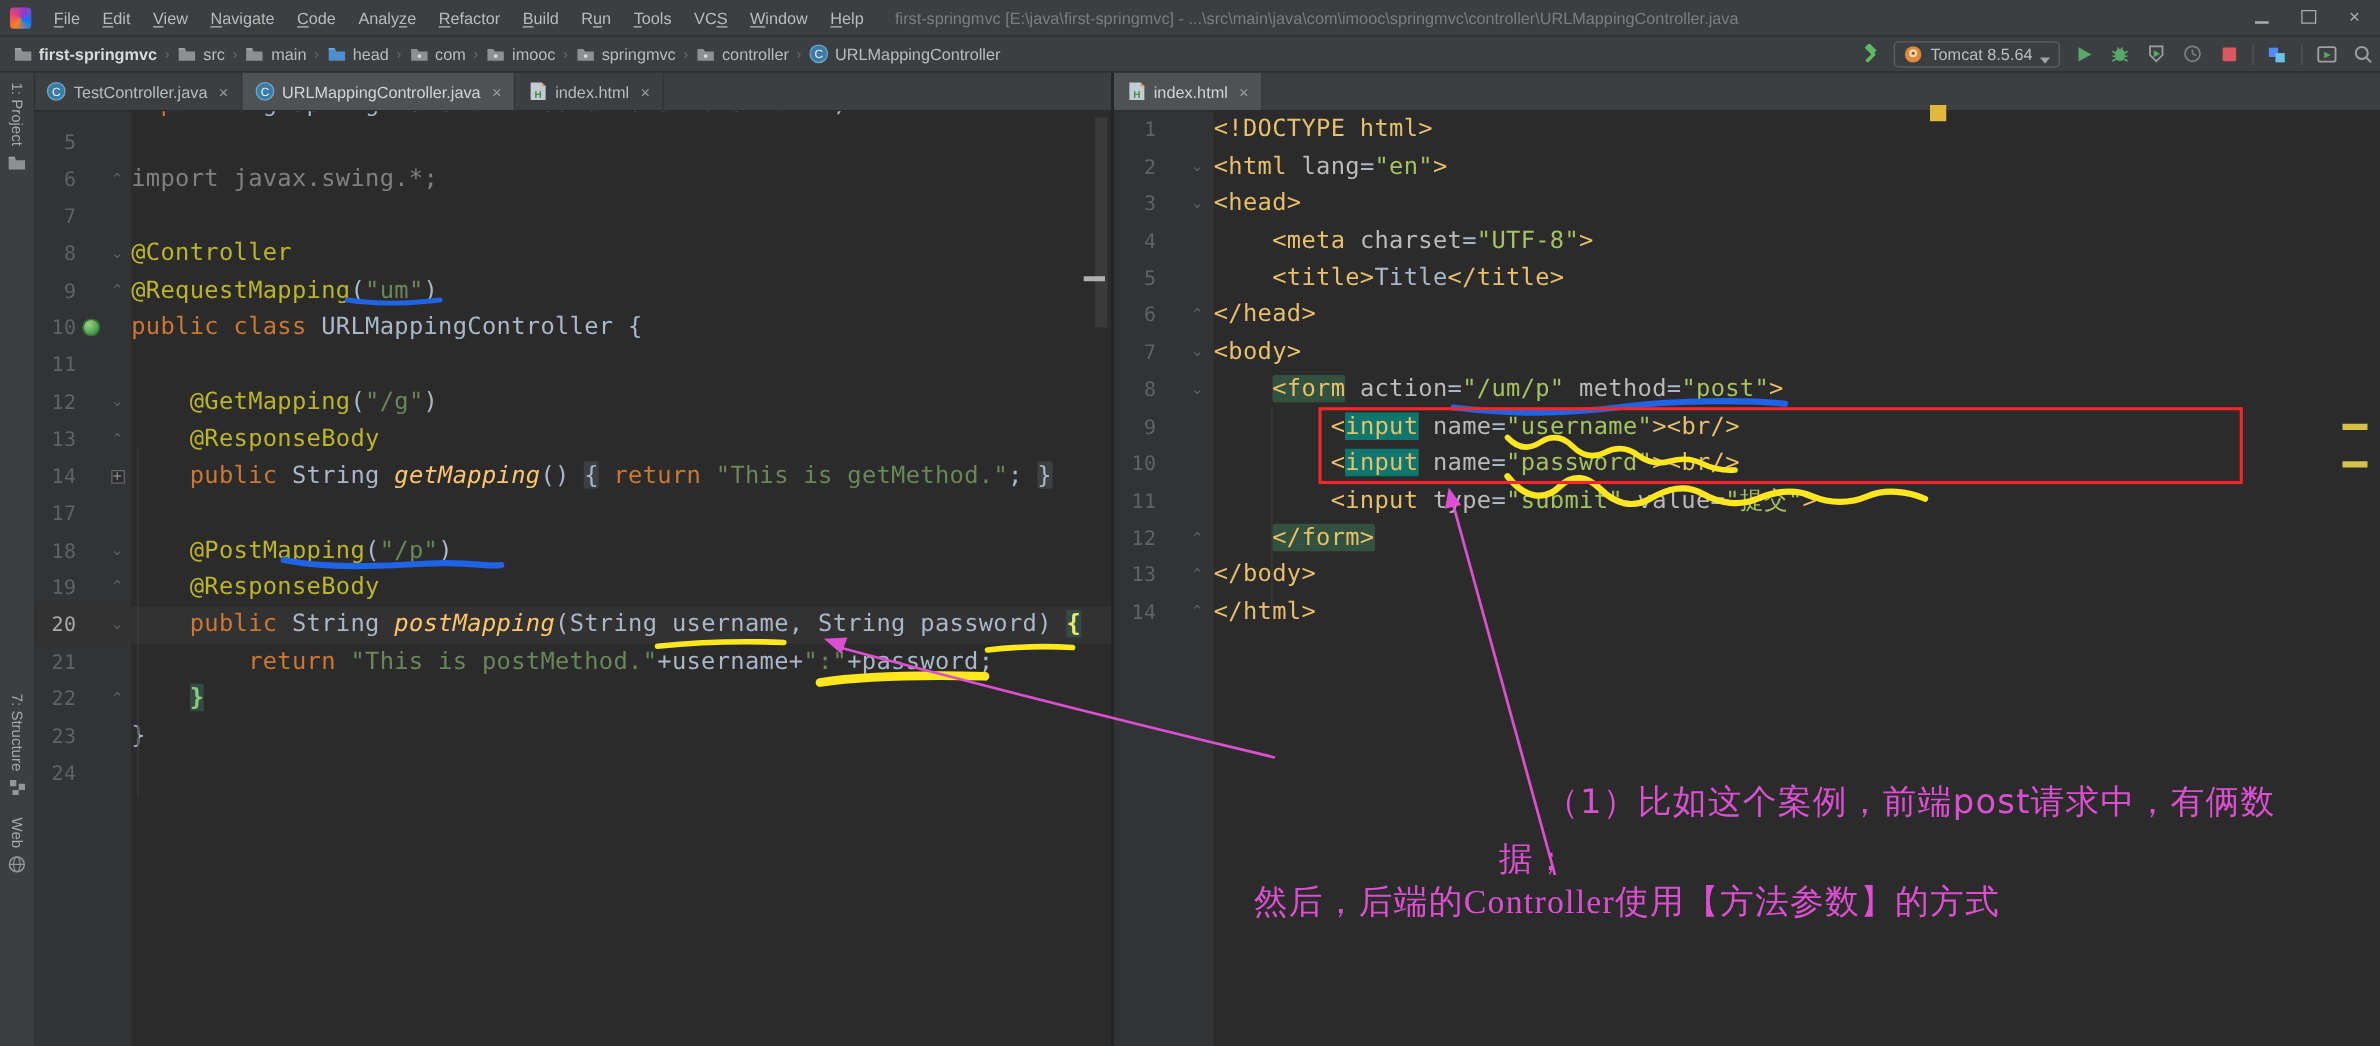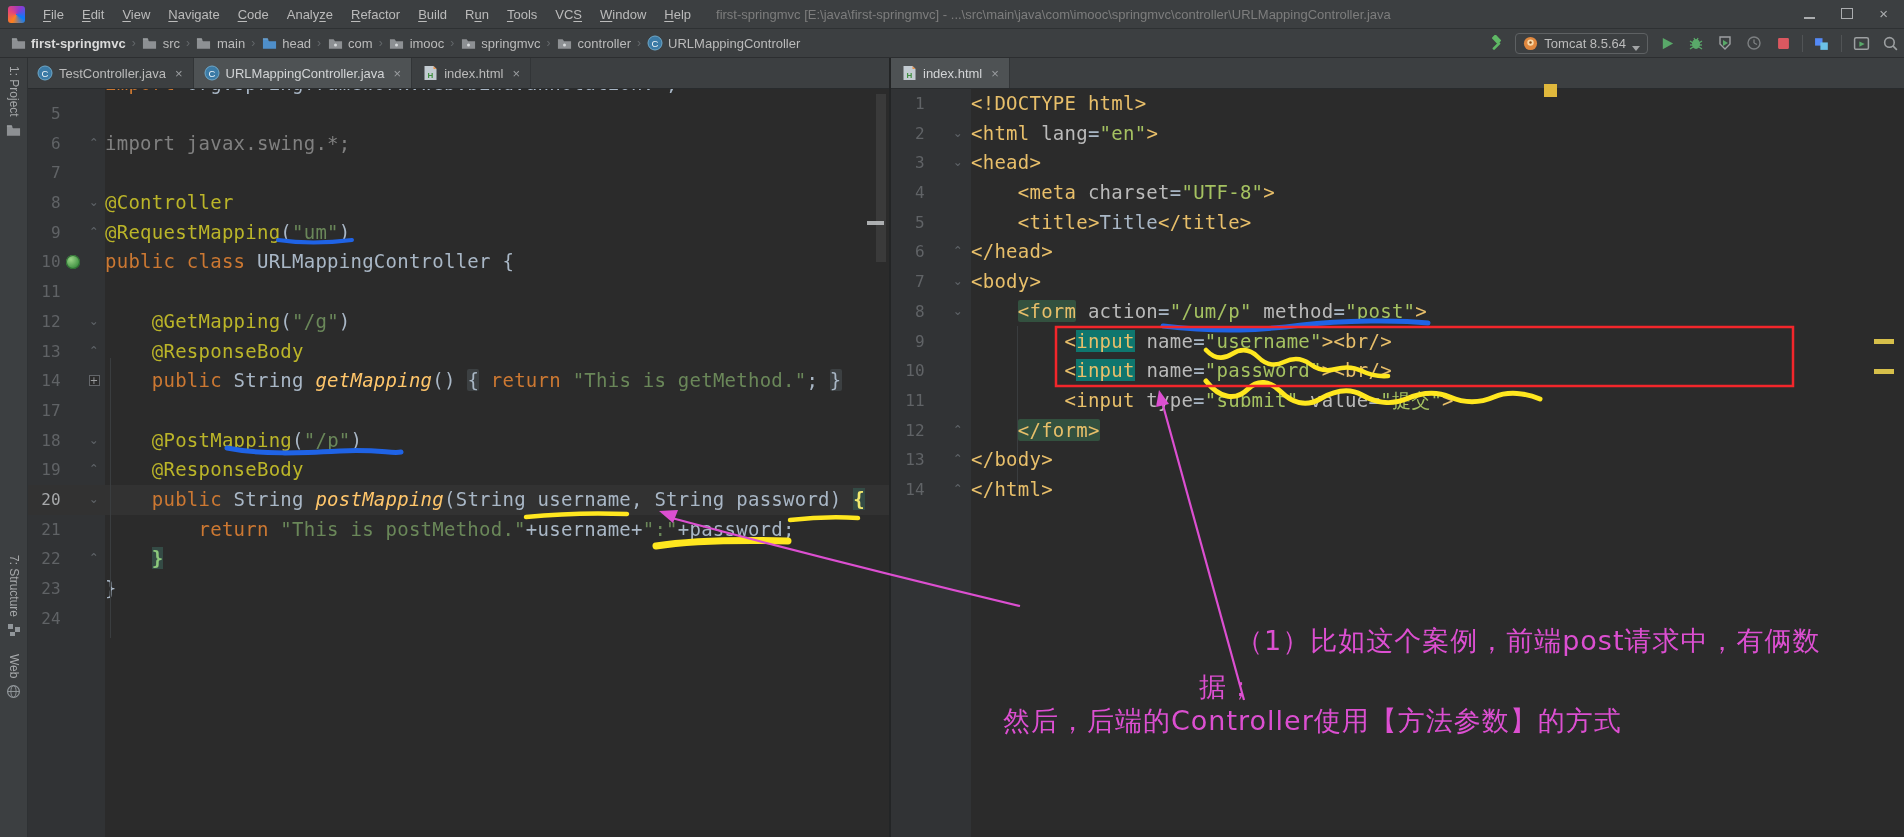--- a/index.html
+++ b/index.html
@@ -374,21 +374,21 @@
           <span class="tab-close">×</span>
         </div>
       </div>
     <div class="gutterbg" style="width:80px;"></div>
     <div class="codearea ed-right" id="code-right"><div class="row"><span class="gut"><span class="num">1</span><span class="gicon"></span><span class="gfold"></span></span><span class="code"><span class="tk-tag">&lt;!DOCTYPE html&gt;</span></span></div><div class="row"><span class="gut"><span class="num">2</span><span class="gicon"></span><span class="gfold">⌄</span></span><span class="code"><span class="tk-tag">&lt;html </span><span class="tk-attr">lang</span><span class="tk-txt">=</span><span class="tk-val">"en"</span><span class="tk-tag">&gt;</span></span></div><div class="row"><span class="gut"><span class="num">3</span><span class="gicon"></span><span class="gfold">⌄</span></span><span class="code"><span class="tk-tag">&lt;head&gt;</span></span></div><div class="row"><span class="gut"><span class="num">4</span><span class="gicon"></span><span class="gfold"></span></span><span class="code"><span class="tk-txt">    </span><span class="tk-tag">&lt;meta </span><span class="tk-attr">charset</span><span class="tk-txt">=</span><span class="tk-val">"UTF-8"</span><span class="tk-tag">&gt;</span></span></div><div class="row"><span class="gut"><span class="num">5</span><span class="gicon"></span><span class="gfold"></span></span><span class="code"><span class="tk-txt">    </span><span class="tk-tag">&lt;title&gt;</span><span class="tk-txt">Title</span><span class="tk-tag">&lt;/title&gt;</span></span></div><div class="row"><span class="gut"><span class="num">6</span><span class="gicon"></span><span class="gfold">⌃</span></span><span class="code"><span class="tk-tag">&lt;/head&gt;</span></span></div><div class="row"><span class="gut"><span class="num">7</span><span class="gicon"></span><span class="gfold">⌄</span></span><span class="code"><span class="tk-tag">&lt;body&gt;</span></span></div><div class="row"><span class="gut"><span class="num">8</span><span class="gicon"></span><span class="gfold">⌄</span></span><span class="code"><span class="tk-txt">    </span><span class="tk-tag tk-hlf">&lt;form</span><span class="tk-txt"> </span><span class="tk-attr">action</span><span class="tk-txt">=</span><span class="tk-val">"/um/p"</span><span class="tk-txt"> </span><span class="tk-attr">method</span><span class="tk-txt">=</span><span class="tk-val">"post"</span><span class="tk-tag">&gt;</span></span></div><div class="row"><span class="gut"><span class="num">9</span><span class="gicon"></span><span class="gfold"></span></span><span class="code"><span class="tk-txt">        </span><span class="tk-tag">&lt;</span><span class="tk-tag tk-hli">input</span><span class="tk-txt"> </span><span class="tk-attr">name</span><span class="tk-txt">=</span><span class="tk-val">"username"</span><span class="tk-tag">&gt;&lt;br/&gt;</span></span></div><div class="row"><span class="gut"><span class="num">10</span><span class="gicon"></span><span class="gfold"></span></span><span class="code"><span class="tk-txt">        </span><span class="tk-tag">&lt;</span><span class="tk-tag tk-hli">input</span><span class="tk-txt"> </span><span class="tk-attr">name</span><span class="tk-txt">=</span><span class="tk-val">"password"</span><span class="tk-tag">&gt;&lt;br/&gt;</span></span></div><div class="row"><span class="gut"><span class="num">11</span><span class="gicon"></span><span class="gfold"></span></span><span class="code"><span class="tk-txt">        </span><span class="tk-tag">&lt;input </span><span class="tk-attr">type</span><span class="tk-txt">=</span><span class="tk-val">"submit"</span><span class="tk-txt"> </span><span class="tk-attr">value</span><span class="tk-txt">=</span><span class="tk-val">"提交"</span><span class="tk-tag">&gt;</span></span></div><div class="row"><span class="gut"><span class="num">12</span><span class="gicon"></span><span class="gfold">⌃</span></span><span class="code"><span class="tk-txt">    </span><span class="tk-tag tk-hlf">&lt;/form&gt;</span></span></div><div class="row"><span class="gut"><span class="num">13</span><span class="gicon"></span><span class="gfold">⌃</span></span><span class="code"><span class="tk-tag">&lt;/body&gt;</span></span></div><div class="row"><span class="gut"><span class="num">14</span><span class="gicon"></span><span class="gfold">⌃</span></span><span class="code"><span class="tk-tag">&lt;/html&gt;</span></span></div></div>
     <div class="iguide" style="left:126px;top:268px;height:160px;"></div>
   </div>
 
   <div class="cn" style="left:1236px;top:600px;margin-top:23px;">（1）比如这个案例，前端post请求中，有俩数</div>
   <div class="cn" style="left:1199px;top:669px;">据；</div>
-  <div class="cn" style="left:1003px;top:703px;">然后，后端的Controller使用【方法参数】的方式</div>
+  <div class="cn" style="left:1003px;top:703px;font-family:Liberation Serif, serif;">然后，后端的Controller使用【方法参数】的方式</div>
 
   <svg class="overlay" width="1904" height="837" viewBox="0 0 1904 837">
 
     <rect x="876" y="94" width="10" height="168" fill="rgba(170,170,170,0.12)"></rect>
     <rect x="867" y="221" width="17" height="4" fill="#c3c6c8" opacity="0.85"></rect>
 
     <path d="M278 240 Q312 245 352 240" stroke="#1f63e6" stroke-width="4" fill="none" stroke-linecap="round"></path>
     <path d="M227 448 C262 455,302 453,340 451 S392 454,401 452" stroke="#1f63e6" stroke-width="5" fill="none" stroke-linecap="round"></path>
     <path d="M1163 326 C1222 333,1262 330,1302 325 S1402 320,1428 323" stroke="#1f63e6" stroke-width="5" fill="none" stroke-linecap="round"></path>
 

